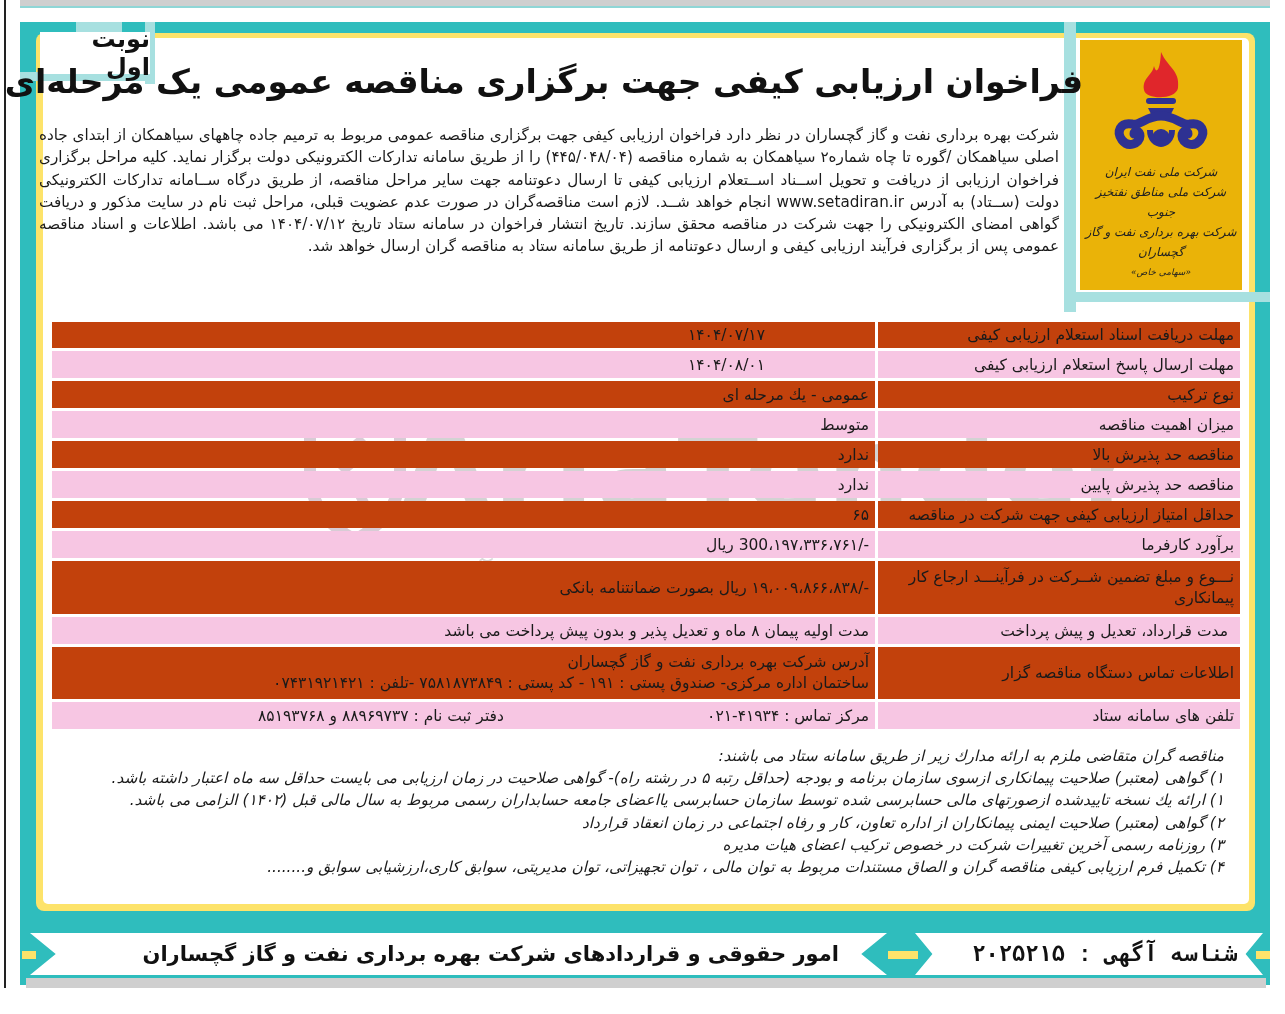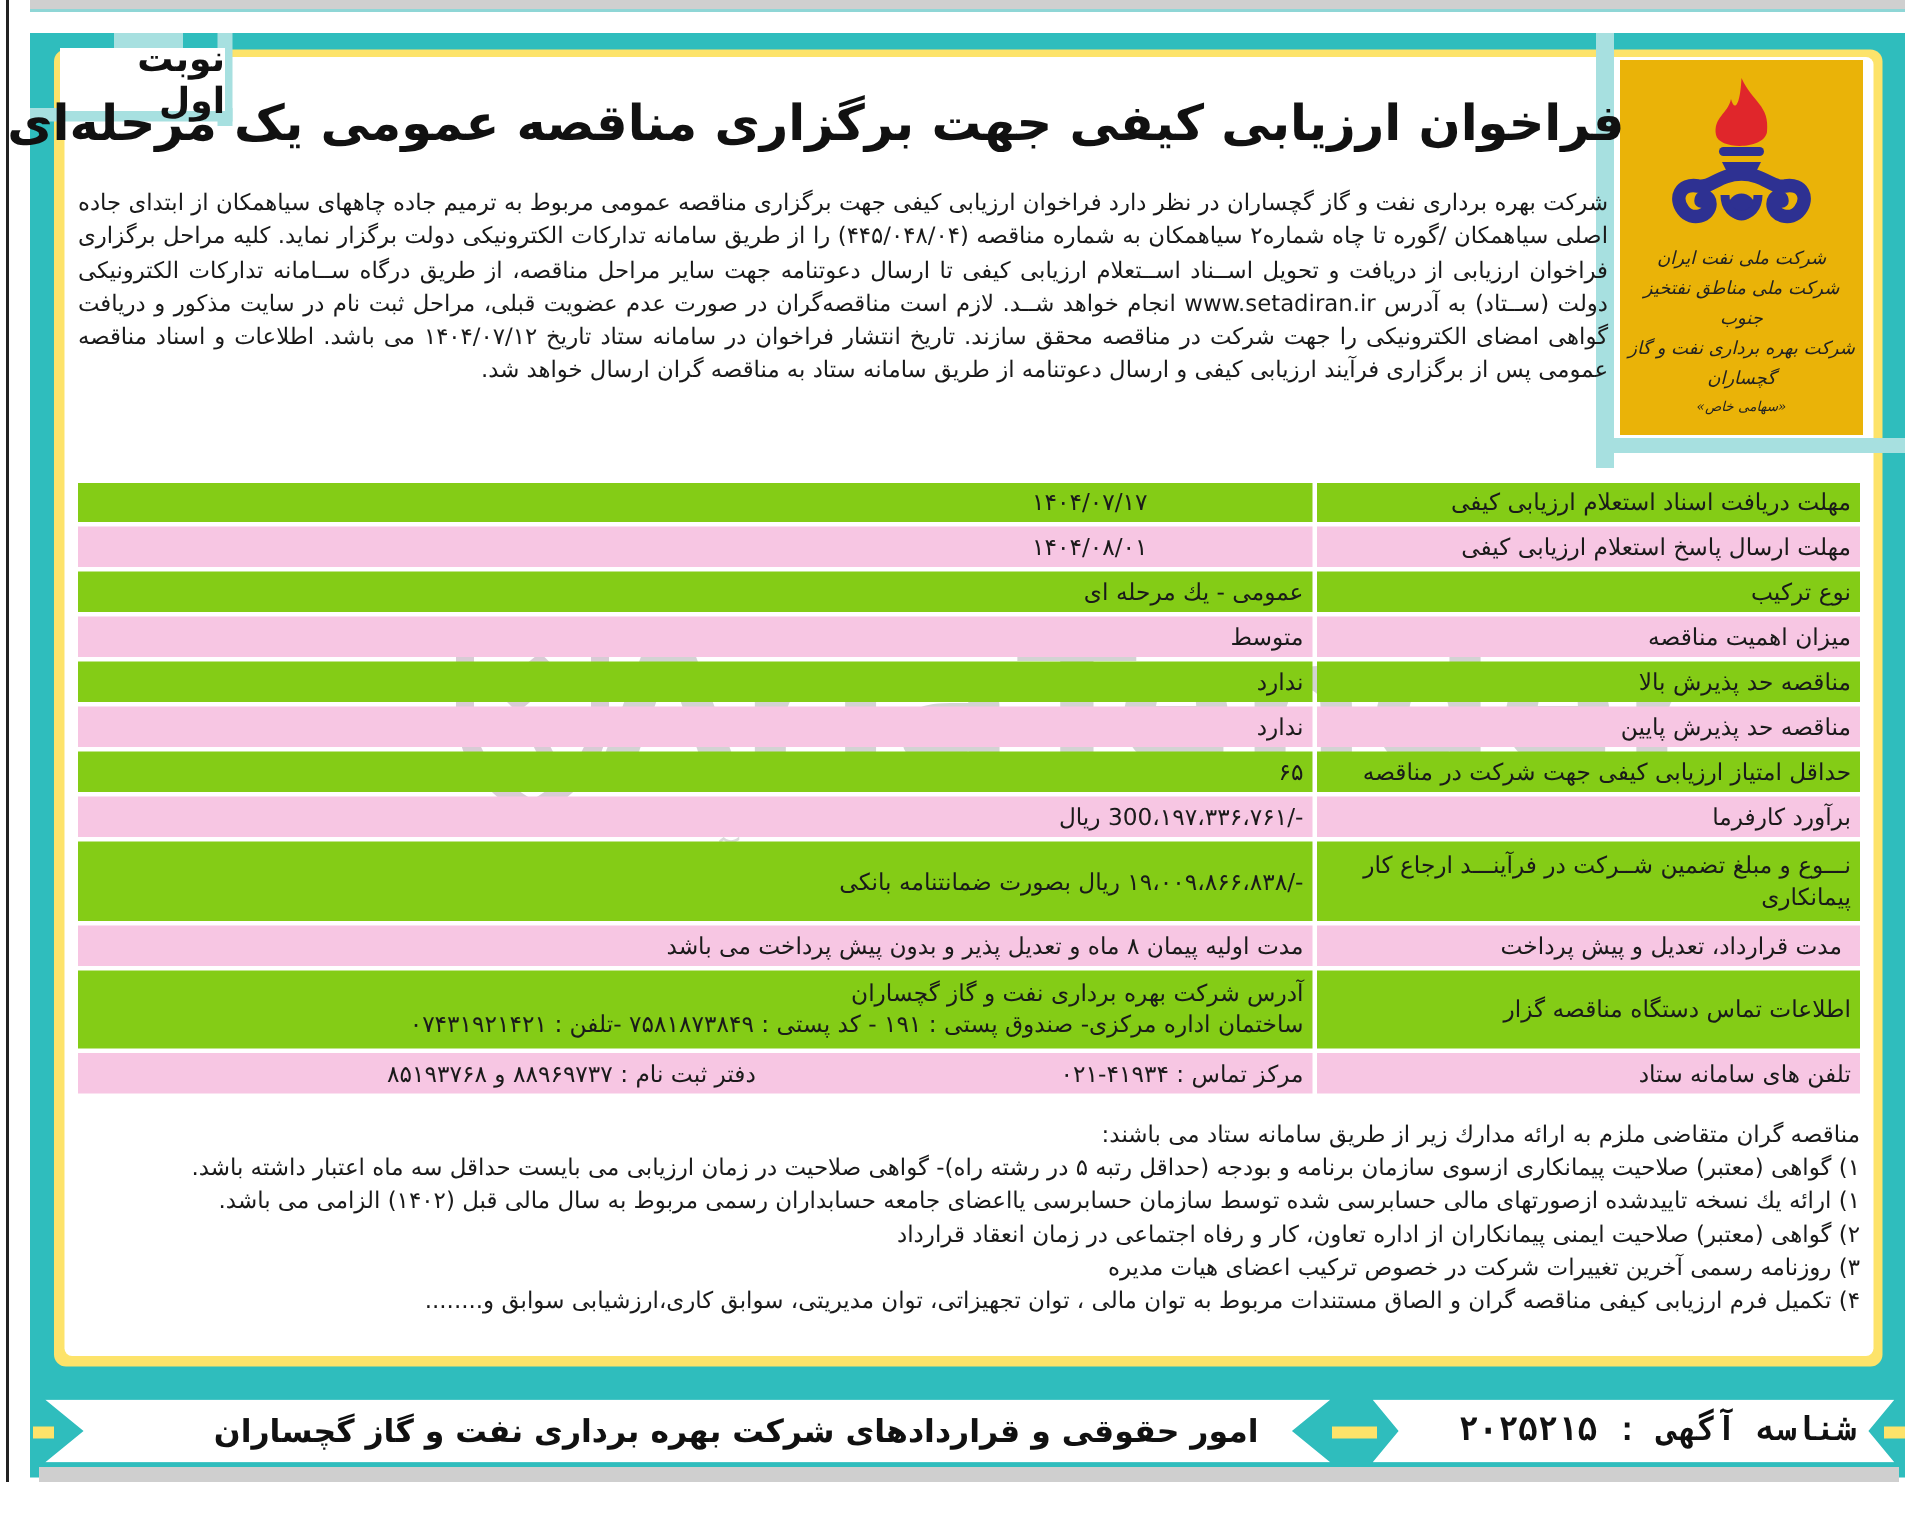--- a/index.html
+++ b/index.html
@@ -22,34 +22,34 @@
   .badge { position: absolute; left: 40px; top: 32px; width: 110px; height: 42px; background: #fff; display: flex; align-items: center; justify-content: center; direction: rtl; font-weight: bold; font-size: 24px; color: #111; padding-left: 20px; }
 
   
   .logo { position: absolute; left: 1080px; top: 40px; width: 162px; height: 250px; background: #eab308; display: flex; flex-direction: column; align-items: center; }
   .logo svg { margin-top: 8px; }
   .logo-text { direction: rtl; text-align: center; font-family: "DejaVu Serif", serif; font-style: italic; color: #222; font-size: 12px; line-height: 20px; margin-top: 4px; }
   .logo-text .small { font-size: 9px; }
 
   .title { position: absolute; right: 202px; top: 62px; direction: rtl; font-weight: bold; font-size: 33px; color: #111; white-space: nowrap; letter-spacing: -0.5px; }
 
-  .intro { position: absolute; left: 52px; top: 124px; width: 1020px; direction: rtl; text-align: justify; text-align-last: right; font-size: 15.2px; line-height: 22.3px; color: #1a1a1a; }
+  .intro { position: absolute; left: 39px; top: 124px; width: 1020px; direction: rtl; text-align: justify; text-align-last: right; font-size: 15.2px; line-height: 22.3px; color: #1a1a1a; }
 
   .table { position: absolute; left: 52px; top: 322px; width: 1188px; direction: rtl; }
   .row { display: flex; flex-direction: row; margin-bottom: 3px; }
   .row .lab, .row .val { padding: 0 6px; font-size: 15.5px; display: flex; align-items: center; }
   .row .lab { width: 362px; margin-left: 3px; }
   .row .val { flex: 1; }
-  .row.blue .lab, .row.blue .val { background: #84cc16; }
+  .row.blue .lab, .row.blue .val { background: #c2410c; }
   .row.pink .lab, .row.pink .val { background: #f7c6e3; }
   .row .val.center { justify-content: flex-start; padding-right: 110px; }
   .row .multi { flex-direction: column; align-items: flex-start; justify-content: center; line-height: 21px; }
   .row .split { justify-content: space-between; }
 
-  .reqs { position: absolute; left: 52px; top: 745px; width: 1188px; direction: rtl; font-size: 15.3px; line-height: 22.2px; }
+  .reqs { position: absolute; left: 36px; top: 745px; width: 1188px; direction: rtl; font-size: 15.3px; line-height: 22.2px; font-style: italic; }
   .reqs .item.tight { letter-spacing: -0.3px; }
 
   
   .wm { position: absolute; left: 300px; top: 415px; pointer-events: none; opacity: 0.55; }
   .wm-text { position: absolute; font-weight: bold; font-size: 118px; color: #a9a9a9; letter-spacing: 2px; left: 400px; top: 400px; font-family: "DejaVu Sans", sans-serif; opacity: 0.5; }
   .wm-sub { position: absolute; left: 290px; top: 558px; font-size: 38px; color: #bdbdbd; direction: rtl; opacity: 0.55; letter-spacing: 6px; }
 
   
   .footer-tab { position: absolute; top: 933px; height: 42px; background: #fff; display: flex; align-items: center; direction: rtl; font-weight: bold; color: #111; }
   .footer-tab.right { left: 915px; width: 348px; font-size: 22px; padding-right: 26px; clip-path: polygon(0 0, 100% 0, 95% 50%, 100% 100%, 0 100%, 5% 50%); font-family: Liberation Mono, monospace; }

